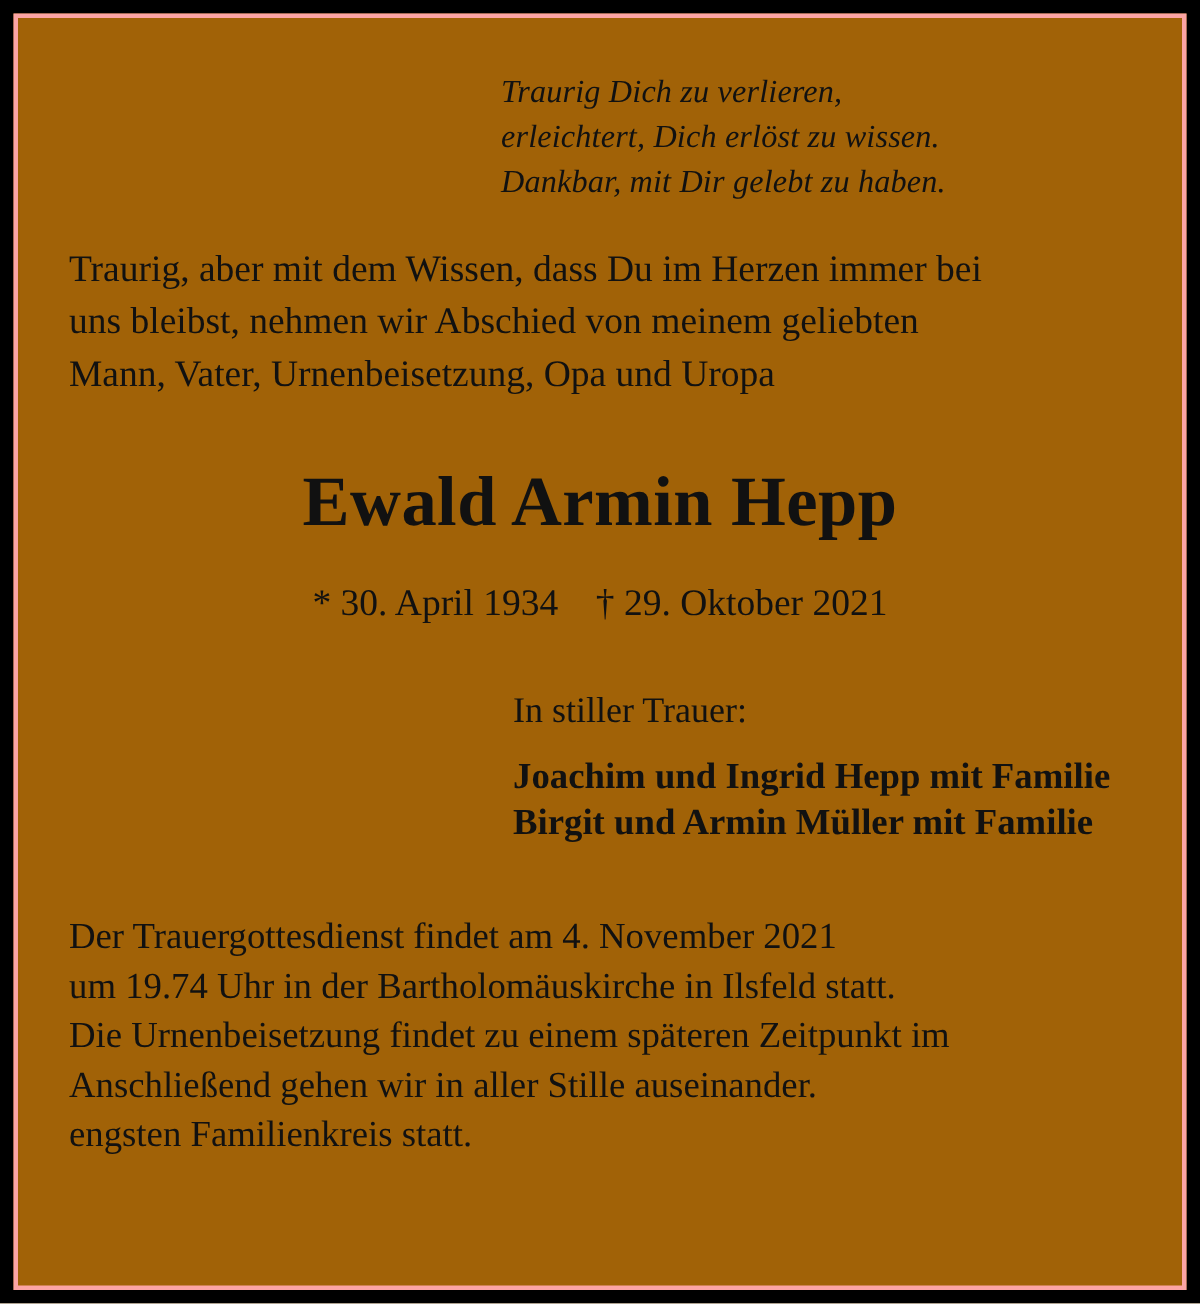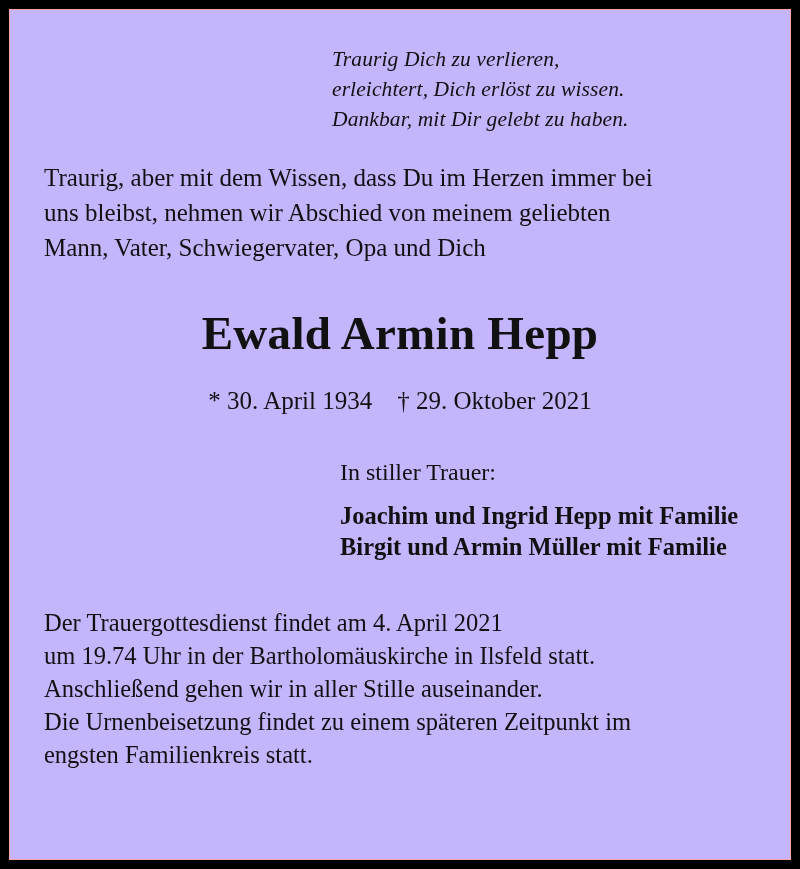--- a/index.html
+++ b/index.html
@@ -18,22 +18,22 @@
     font-family: "Liberation Serif", "DejaVu Serif", serif;
     color: #111111;
     overflow: hidden;
   }
 
   .notice-inner {
     position: relative;
     width: 100%;
     height: 100%;
     box-sizing: border-box;
-    background: #c4b5fd;
-    border: 1px solid #fca5a5;
+    background: #a16207;
+    border: 3px solid #fca5a5;
     padding: 20px 26px 22px 26px;
   }
 
   
   .epigraph {
     margin: 14px 0 0 0;
     padding-left: 296px;
     font-style: italic;
     font-size: 21.5px;
     line-height: 30px;
@@ -104,38 +104,38 @@
 
     <div class="epigraph">
       <span class="line">Traurig Dich zu verlieren,</span>
       <span class="line">erleichtert, Dich erlöst zu wissen.</span>
       <span class="line">Dankbar, mit Dir gelebt zu haben.</span>
     </div>
 
     <div class="intro">
       <span class="line">Traurig, aber mit dem Wissen, dass Du im Herzen immer bei</span>
       <span class="line">uns bleibst, nehmen wir Abschied von meinem geliebten</span>
-      <span class="line">Mann, Vater, Schwiegervater, Opa und Dich</span>
+      <span class="line">Mann, Vater, Urnenbeisetzung, Opa und Uropa</span>
     </div>
 
     <div class="name-block">
       <div class="deceased-name">Ewald Armin Hepp</div>
       <div class="life-dates">* 30. April 1934    † 29. Oktober 2021</div>
     </div>
 
     <div class="mourners">
       <div class="mourners-heading">In stiller Trauer:</div>
       <div class="mourners-list">
         <span class="line">Joachim und Ingrid Hepp mit Familie</span>
         <span class="line">Birgit und Armin Müller mit Familie</span>
       </div>
     </div>
 
     <div class="service">
-      <span class="line">Der Trauergottesdienst findet am 4. April 2021</span>
+      <span class="line">Der Trauergottesdienst findet am 4. November 2021</span>
       <span class="line">um 19.74 Uhr in der Bartholomäuskirche in Ilsfeld statt.</span>
+      <span class="line">Die Urnenbeisetzung findet zu einem späteren Zeitpunkt im</span>
       <span class="line">Anschließend gehen wir in aller Stille auseinander.</span>
-      <span class="line">Die Urnenbeisetzung findet zu einem späteren Zeitpunkt im</span>
       <span class="line">engsten Familienkreis statt.</span>
     </div>
 
   </div>
 </div>
 
 </body></html>

